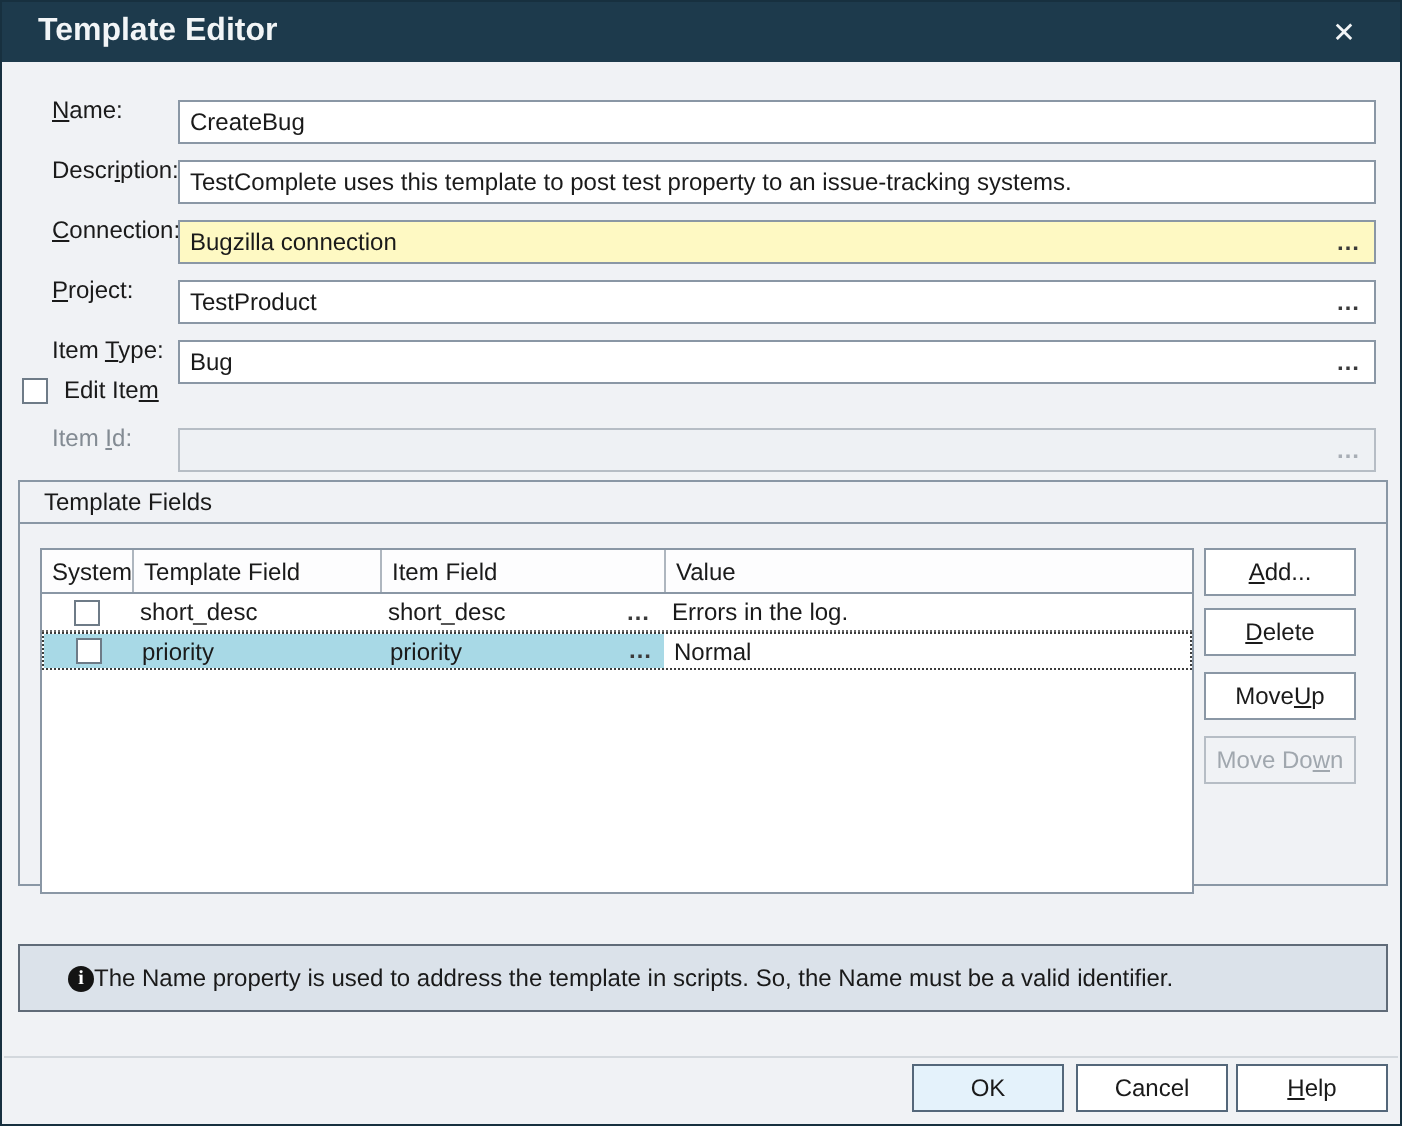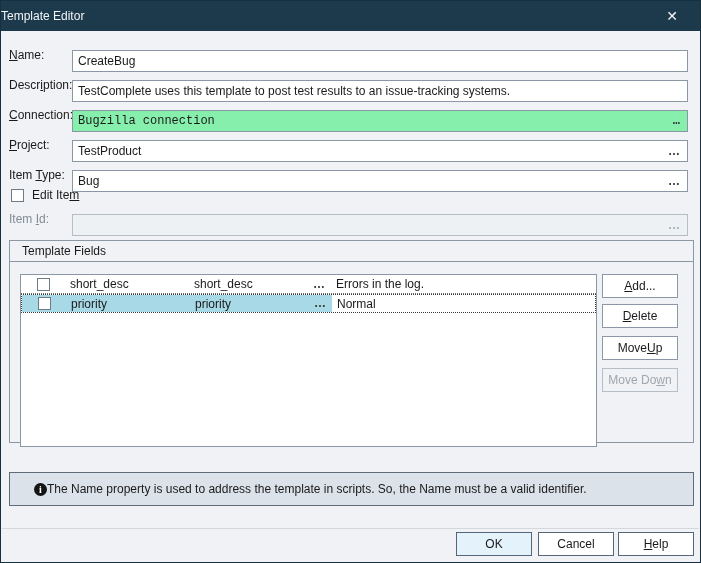--- a/index.html
+++ b/index.html
@@ -7,32 +7,32 @@
   .dialog{
     position:relative;width:701px;height:563px;
     background:#f0f2f5;border:1px solid #17303f;
     font-family:"Liberation Sans",sans-serif;font-size:12px;color:#1a1a1a;
     overflow:hidden;
   }
   u{text-decoration:underline;}
   
   .titlebar{position:absolute;top:0;left:0;right:0;height:30px;background:#1d3a4c;
     display:flex;align-items:center;color:#f2f5f7;}
-  .titlebar .title{font-size:12px;}
+  .titlebar .title{padding-left:18px;font-size:16px;font-weight:bold;}
   .titlebar .close{position:absolute;right:12px;top:0;height:30px;width:32px;
     display:flex;align-items:center;justify-content:center;font-size:14px;cursor:pointer;}
   
-  .frow{position:absolute;left:8px;right:12px;height:22px;display:flex;align-items:center;justify-content:flex-end;}
+  .frow{position:absolute;left:25px;right:12px;height:22px;display:flex;align-items:center;justify-content:flex-end;}
   .flabel{width:63px;flex:0 0 63px;}
   .field{flex:1;height:22px;border:1px solid #8a97a5;background:#ffffff;
     display:flex;align-items:center;padding:0 6px 0 5px;margin-top:12px;}
   .field .fvalue{flex:1;white-space:nowrap;overflow:hidden;}
   .field .dots{flex:0 0 auto;color:#3a3a3a;font-weight:bold;letter-spacing:1px;
     line-height:10px;cursor:pointer;}
-  .field.readonlyish{background:#86efac;font-family:Liberation Mono, monospace;}
+  .field.readonlyish{background:#fef9c3;}
   .field.disabled{background:#eef1f4;border-color:#b6bdc5;}
   .field.disabled .dots{color:#a8aeb5;}
   .disabled-label{color:#838b93;}
   .checkbox{display:inline-block;width:13px;height:13px;background:#ffffff;
     border:1px solid #6e7b87;flex:0 0 13px;cursor:pointer;}
   .cbrow{position:absolute;left:10px;display:flex;align-items:center;gap:8px;height:14px;}
   
   .groupbox{position:absolute;top:239px;left:8px;width:685px;height:203px;
     border:1px solid #8a97a5;background:#f0f2f5;}
   .groupbox .caption{height:21px;line-height:21px;padding-left:12px;
@@ -87,21 +87,21 @@
   <div class="frow" style="top:43px">
     <label class="flabel"><u>N</u>ame:</label>
     <div class="field">
       <span class="fvalue">CreateBug</span>
     </div>
   </div>
 
   <div class="frow" style="top:73px">
     <label class="flabel">Descr<u>i</u>ption:</label>
     <div class="field">
-      <span class="fvalue">TestComplete uses this template to post test results to an issue-tracking systems.</span>
+      <span class="fvalue">TestComplete uses this template to post test property to an issue-tracking systems.</span>
     </div>
   </div>
 
   <div class="frow" style="top:103px">
     <label class="flabel"><u>C</u>onnection:</label>
     <div class="field readonlyish">
       <span class="fvalue">Bugzilla connection</span>
       <span class="dots">…</span>
     </div>
   </div>
@@ -132,20 +132,26 @@
     <div class="field disabled">
       <span class="fvalue"></span>
       <span class="dots">…</span>
     </div>
   </div>
 
   <div class="groupbox">
     <div class="caption">Template Fields</div>
 
     <div class="ttable">
+      <div class="thead">
+        <div class="hc c-sys">System</div>
+        <div class="hc c-tf">Template Field</div>
+        <div class="hc c-if">Item Field</div>
+        <div class="hc c-val">Value</div>
+      </div>
 
       <div class="trow">
         <div class="tc c-sys">
           <span class="checkbox"></span>
         </div>
         <div class="tc c-tf">short_desc</div>
         <div class="tc c-if">
           <span>short_desc</span>
           <span class="dots">…</span>
         </div>

